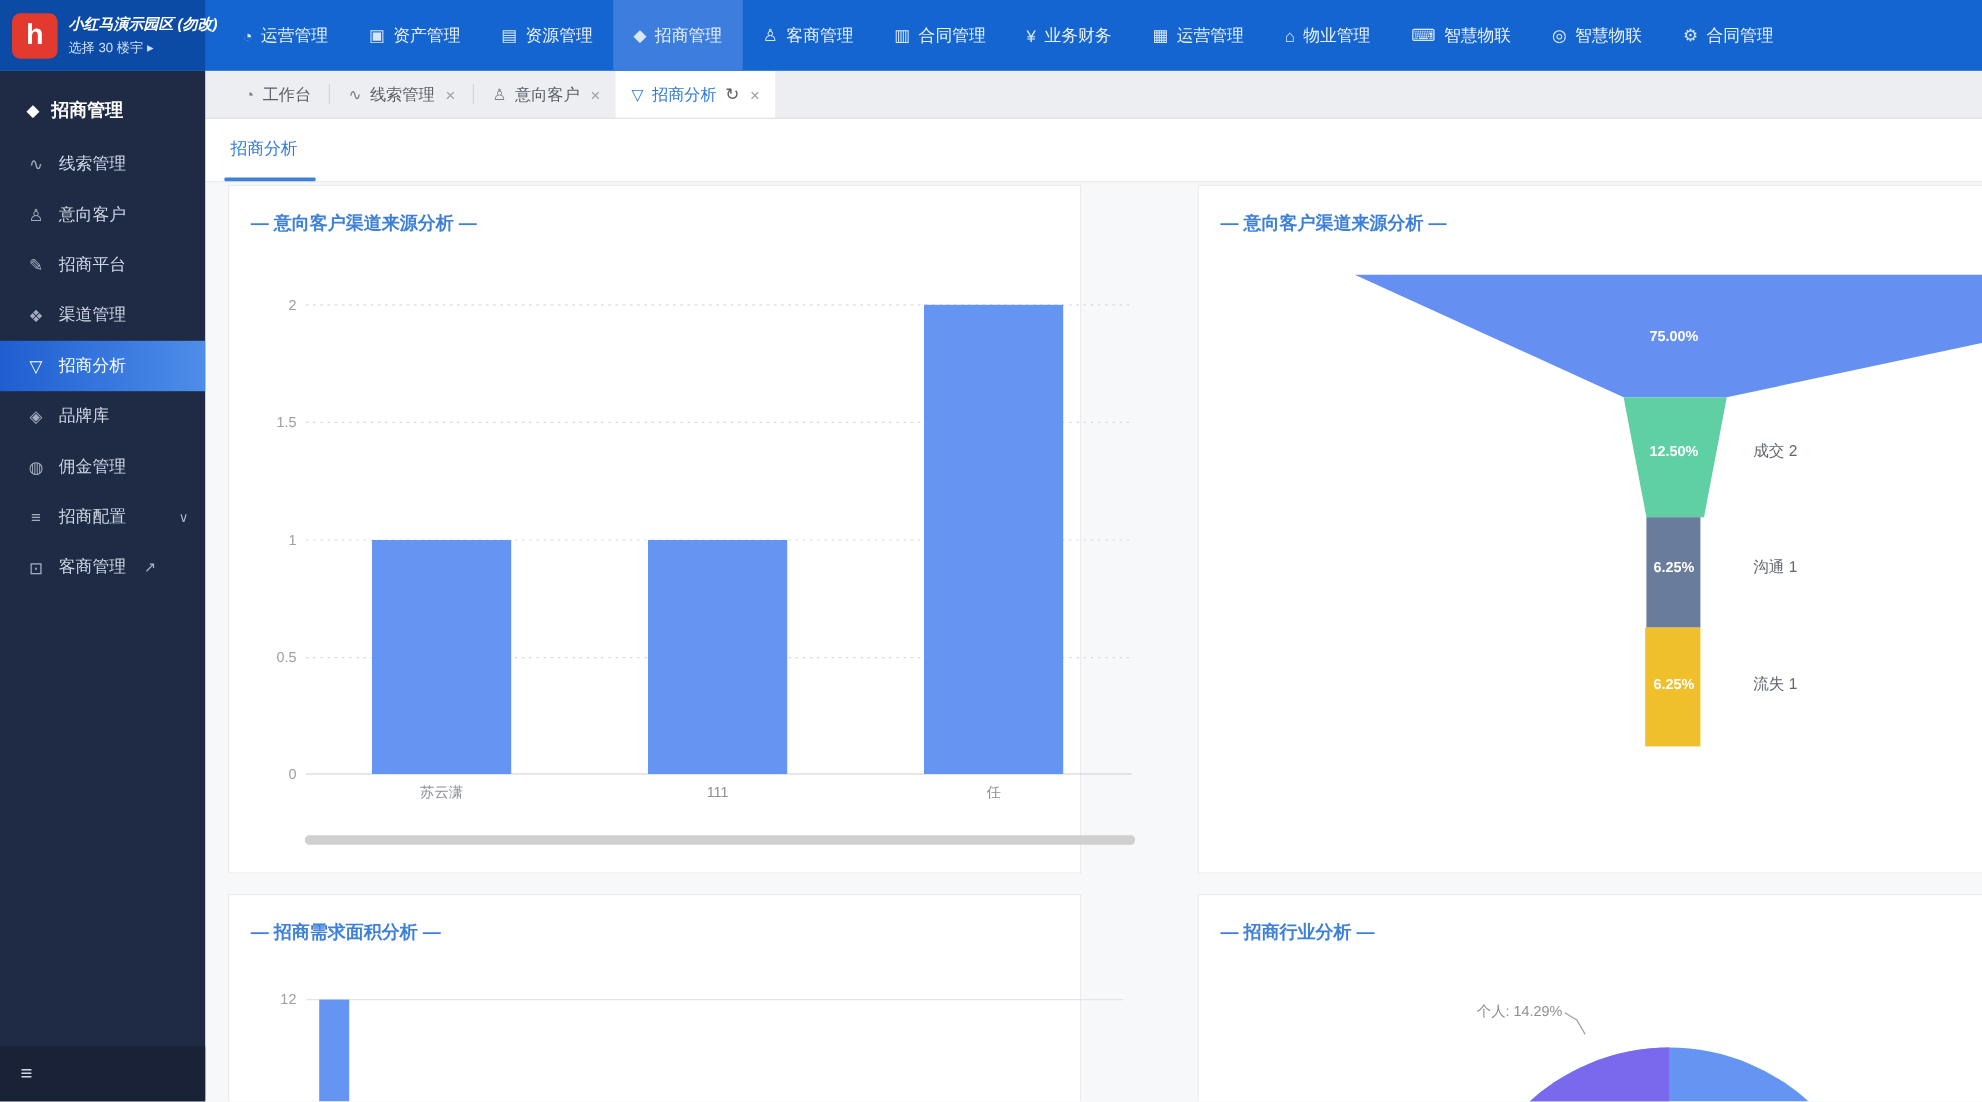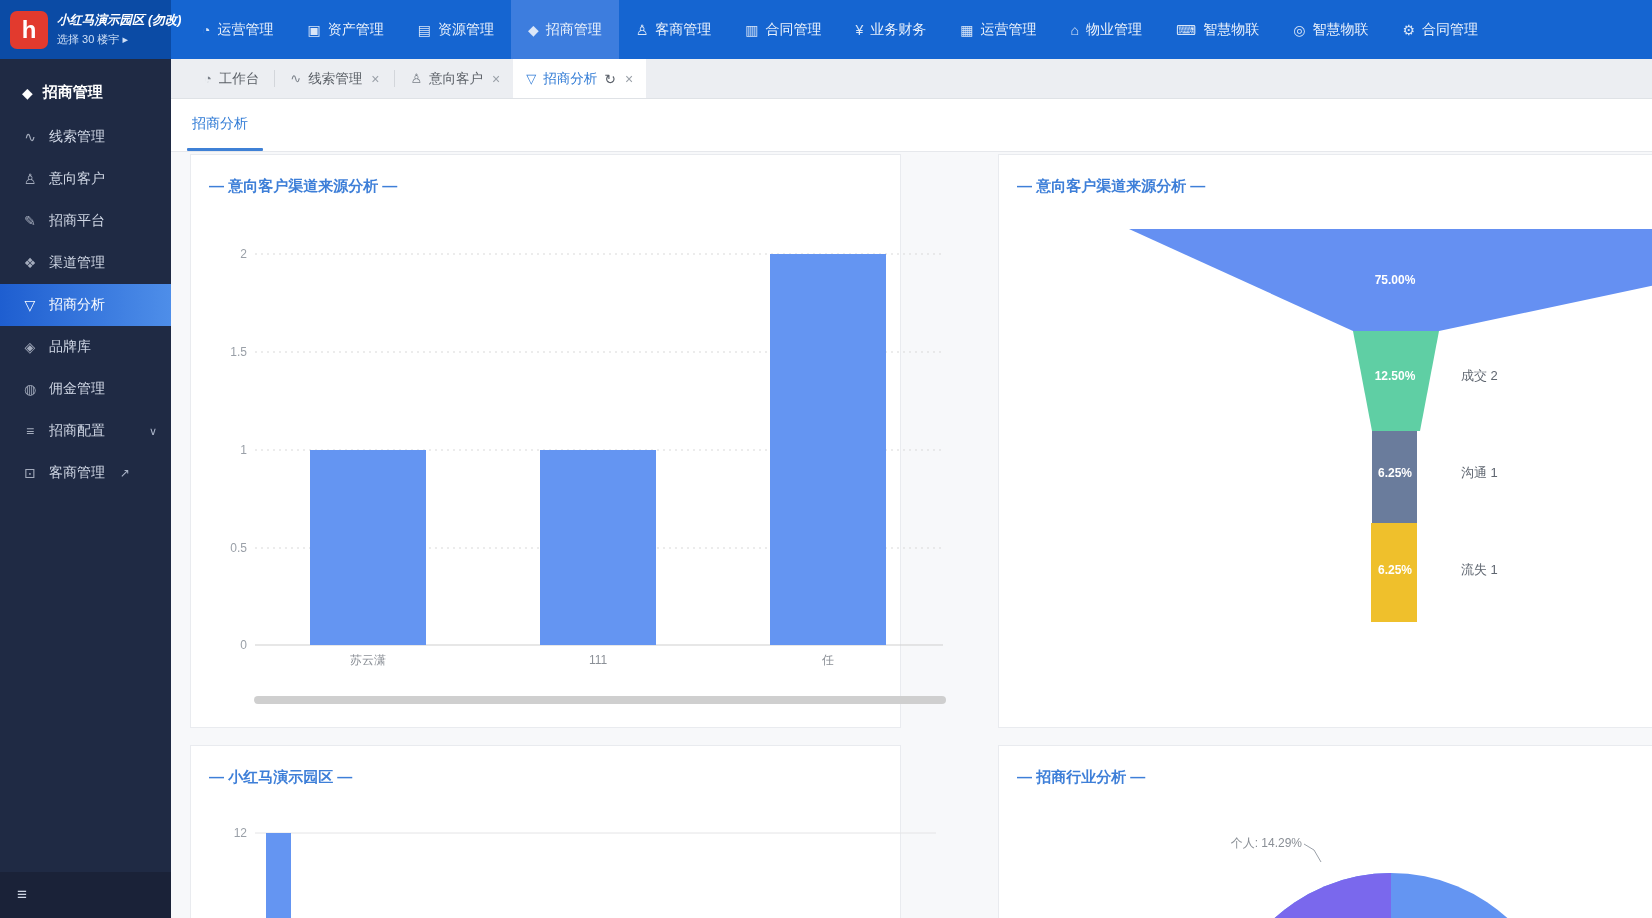--- a/index.html
+++ b/index.html
@@ -261,21 +261,21 @@
           <text x="438" y="586" font-size="13" fill="#5f6670">成交</text>
           <rect x="486" y="578" width="11" height="11" rx="2" fill="#6A7C9C" transform="translate(0,-2)"></rect>
           <text x="504" y="586" font-size="13" fill="#5f6670">沟通</text>
           <rect x="552" y="578" width="11" height="11" rx="2" fill="#EFC02C" transform="translate(0,-2)"></rect>
           <text x="570" y="586" font-size="13" fill="#5f6670">流失</text>
         </g>
       </svg>
     </div>
 
     <div class="card" id="card3">
-      <div class="card-title">— 小红马演示园区 —</div>
+      <div class="card-title">— 招商需求面积分析 —</div>
       <svg class="chart-svg" width="790" height="572" viewBox="0 0 790 572">
         <line x1="64" y1="87" x2="745" y2="87" stroke="#e4e4e6"></line>
         <text x="56" y="91" text-anchor="end" font-size="12" fill="#9aa0a8">12</text>
         <rect x="75" y="87" width="25" height="485" fill="#6495F2"></rect>
       </svg>
     </div>
 
     <div class="card" id="card4">
       <div class="card-title">— 招商行业分析 —</div>
       <svg class="chart-svg" width="790" height="572" viewBox="0 0 790 572">

